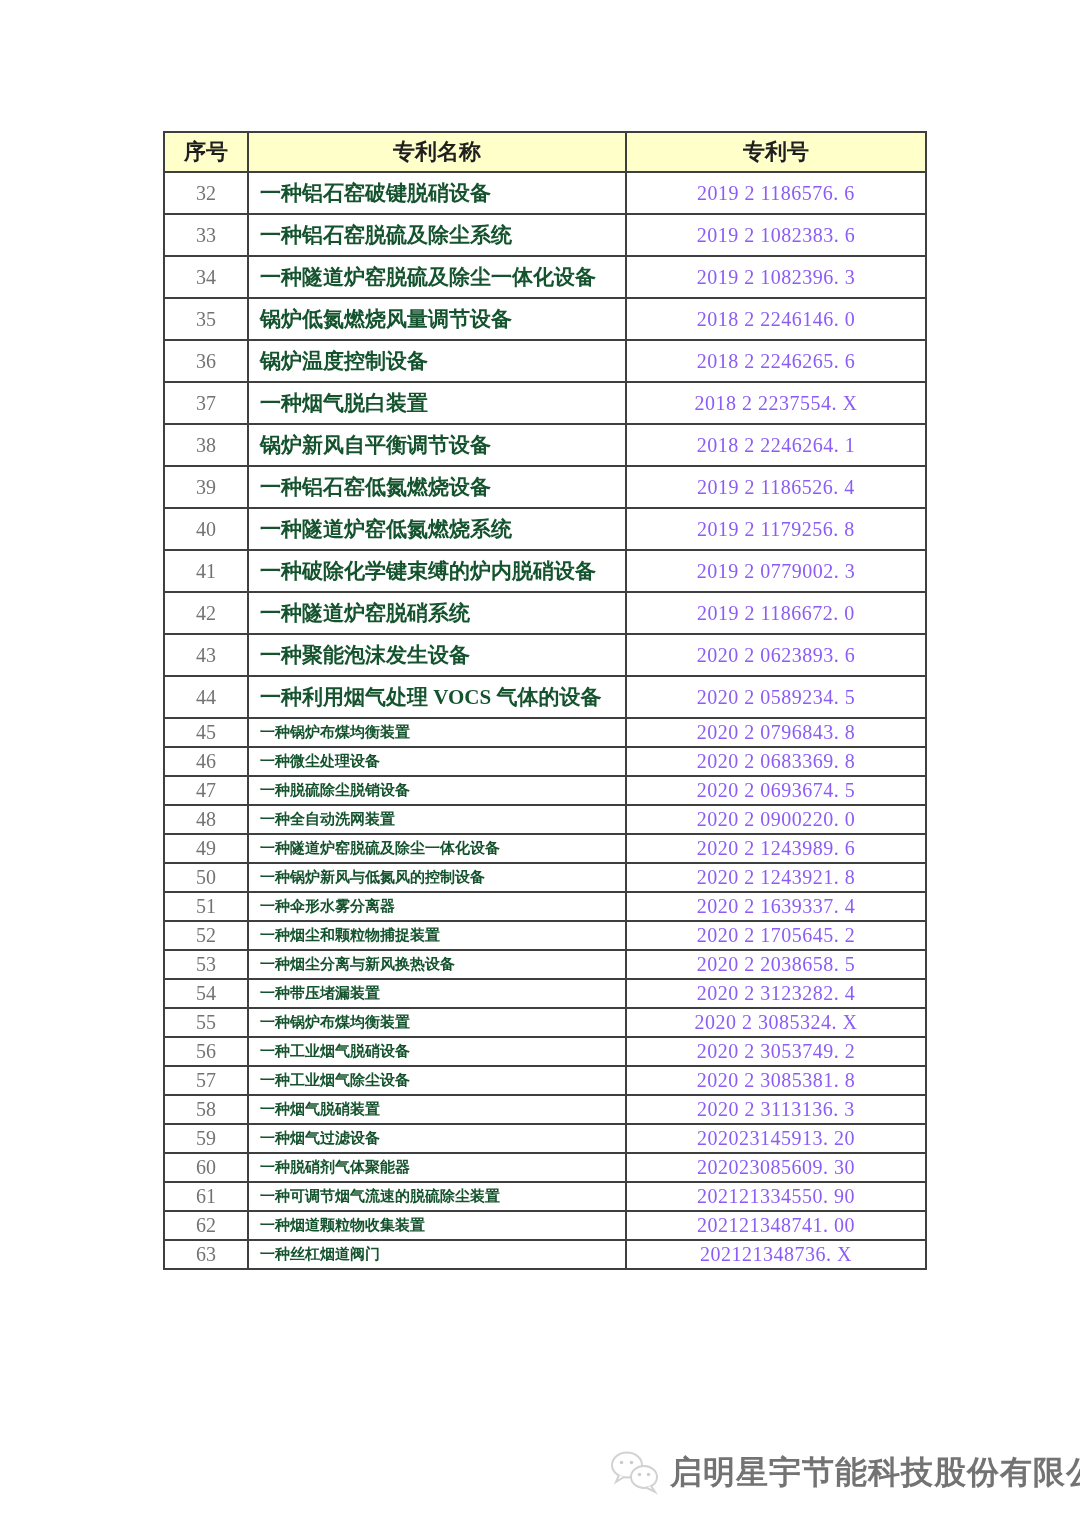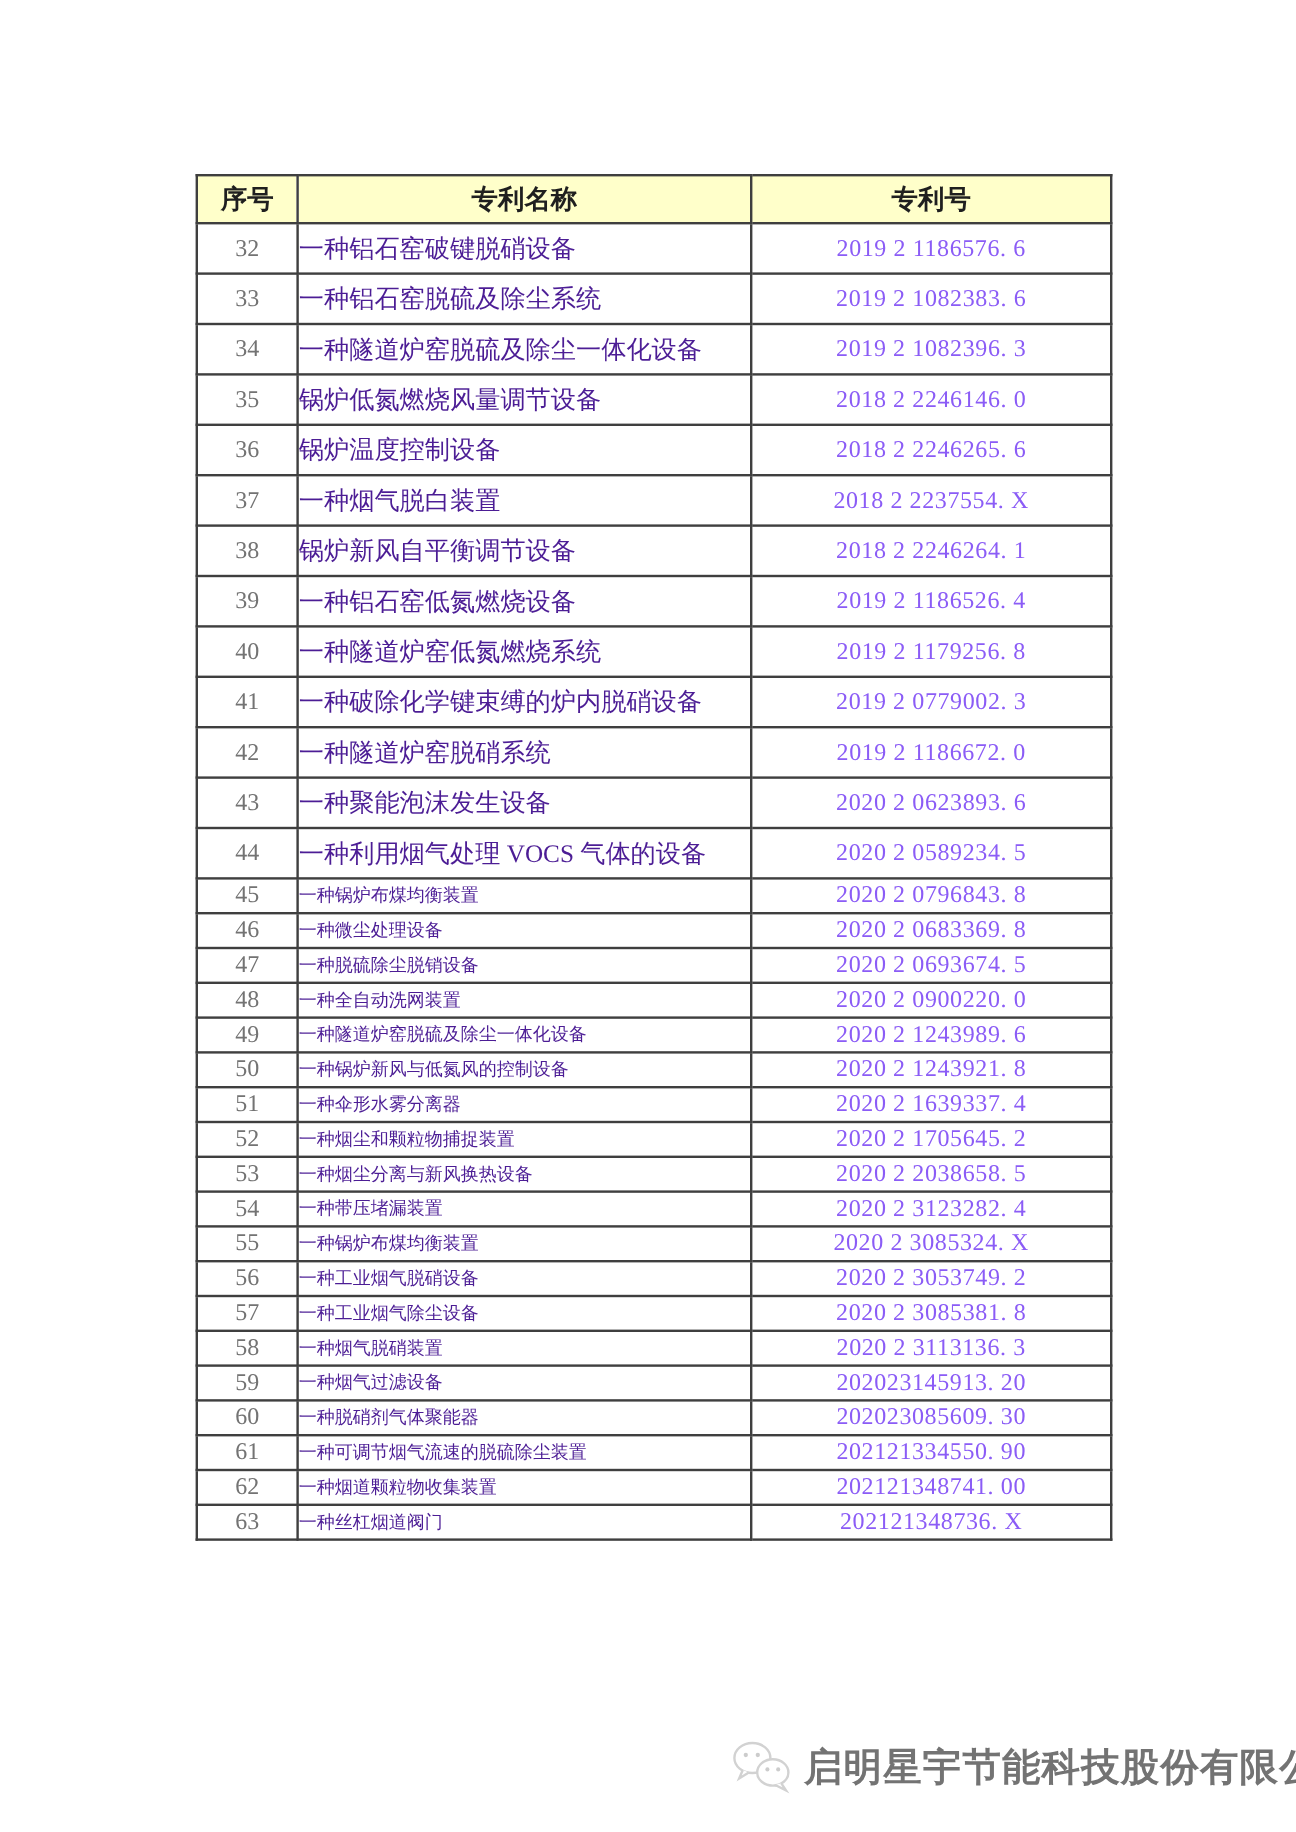--- a/index.html
+++ b/index.html
@@ -8,21 +8,21 @@
     width:1080px;
     height:1527px;
     background:#ffffff;
     overflow:hidden;
     font-family:"Liberation Serif","DejaVu Serif",serif;
   }
 
   table.patent-table {
     position:absolute;
     left:163px;
-    top:145px;
+    top:131px;
     width:762px;
     border-collapse:collapse;
     table-layout:fixed;
   }
   .patent-table th, .patent-table td {
     border:2px solid #3f3f3f;
     overflow:hidden;
     white-space:nowrap;
   }
   .patent-table thead tr { height:40px; }
@@ -35,23 +35,24 @@
   }
   .patent-table tr.tall { height:42px; }
   .patent-table tr.short { height:29px; }
 
   td.cell-index {
     text-align:center;
     color:#737373;
     font-size:20px;
   }
   td.cell-name {
-    padding-left:0;
+    padding-left:11px;
     font-size:21px;
-    color:#4c1d95;
+    color:#14532d;
+    font-weight:bold;
   }
   tr.short td.cell-name { font-size:15px; }
   td.cell-no {
     text-align:center;
     font-size:20px;
     color:#8b5cf6;
     letter-spacing:0.5px;
   }
 
   .watermark {

